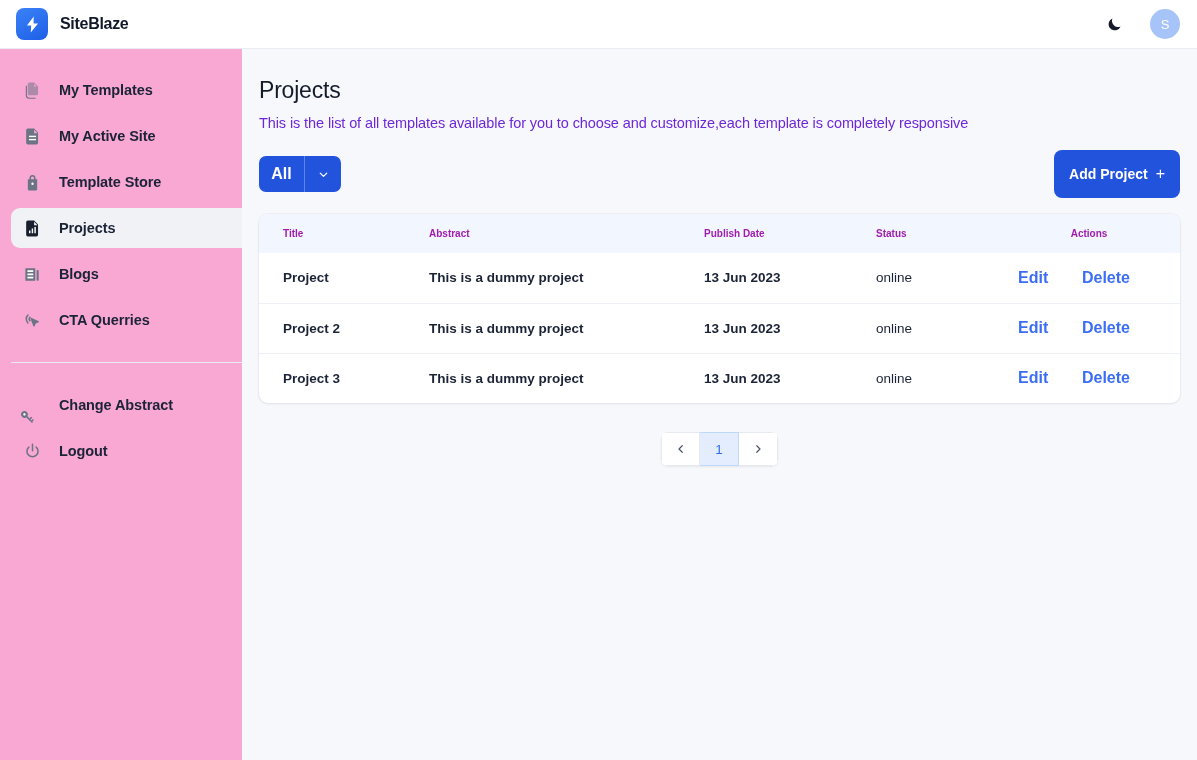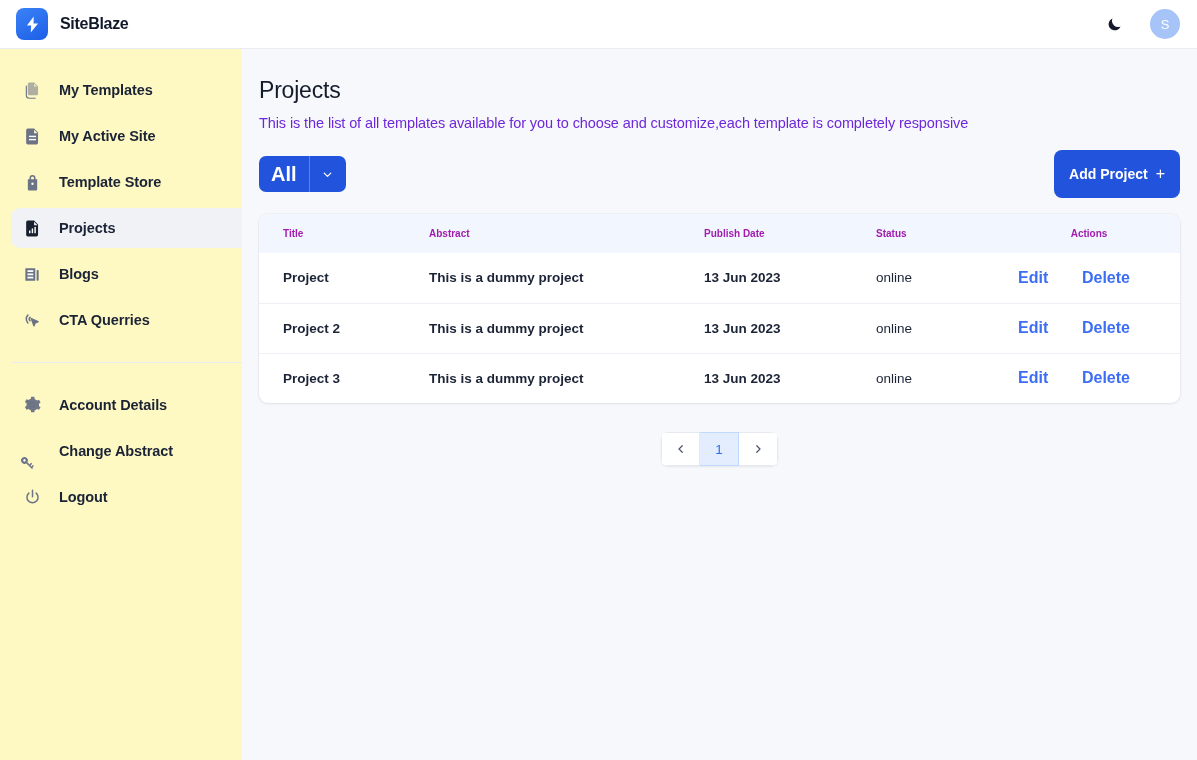--- a/index.html
+++ b/index.html
@@ -73,21 +73,21 @@
     justify-content: center;
     cursor: pointer;
   }
 
   
   .sidebar {
     position: absolute;
     top: 49px; left: 0;
     width: 276px;
     height: 711px;
-    background: #fef9c3;
+    background: #f9a8d4;
     border-right: 1px solid #e9ecf2;
     padding-top: 21px;
   }
   .nav-item {
     display: flex;
     align-items: center;
     gap: 16px;
     height: 40px;
     margin: 0 11px 6px 11px;
     padding: 0 10px;
@@ -156,21 +156,21 @@
     overflow: hidden;
     cursor: pointer;
   }
   .filter-main {
     display: flex;
     align-items: center;
     justify-content: center;
     min-width: 45px;
     padding: 0 12px;
     color: #ffffff;
-    font-size: 20px;
+    font-size: 16px;
     font-weight: bold;
   }
   .filter-sep { width: 1px; background: #5c85e8; }
   .filter-caret {
     width: 36px;
     display: flex;
     align-items: center;
     justify-content: center;
     color: #ffffff;
   }
@@ -355,29 +355,20 @@
           <path d="M6.2 5.2a7 7 0 0 0 0 9.9"></path>
           <path d="M8.9 7.9a3.2 3.2 0 0 0 0 4.5"></path>
           <path d="M10.5 9.6 19 13.6l-3.7 1.4-1.4 3.7z" fill="currentColor" stroke-linejoin="round"></path>
         </svg>
     </span>
     <span class="nav-label">CTA Querries</span>
   </div>
 
   <div class="nav-divider"></div>
 
-  <div class="nav-item">
-    <span class="nav-icon">
-      <svg width="20" height="20" viewBox="0 0 24 24" fill="currentColor">
-          <path d="M12 8.2a3.8 3.8 0 1 0 0 7.6 3.8 3.8 0 0 0 0-7.6zm0 5.9a2.1 2.1 0 1 1 0-4.2 2.1 2.1 0 0 1 0 4.2z"></path>
-          <path d="M20.3 13.6a8.7 8.7 0 0 0 0-3.2l2-1.3-1.9-3.3-2.3.8a8.4 8.4 0 0 0-2.8-1.6L14.8 2h-3.8l-.5 2.4a8.4 8.4 0 0 0-2.8 1.6l-2.3-.8L3.5 8.5l2 1.3a8.7 8.7 0 0 0 0 3.2l-2 1.3 1.9 3.3 2.3-.8a8.4 8.4 0 0 0 2.8 1.6l.5 2.4h3.8l.5-2.4a8.4 8.4 0 0 0 2.8-1.6l2.3.8 1.9-3.3z" opacity=".97"></path>
-        </svg>
-    </span>
-    <span class="nav-label">Account Details</span>
-  </div>
 
   <div class="nav-item">
     <span class="nav-icon">
       <svg width="19" height="19" viewBox="0 0 24 24" fill="currentColor" transform="rotate(-45 12 12)">
           <circle cx="12" cy="6.5" r="4.2"></circle>
           <circle cx="12" cy="6.5" r="1.6" fill="#ffffff"></circle>
           <rect x="11" y="10" width="2" height="11"></rect>
           <rect x="13" y="14.5" width="3" height="1.9"></rect>
           <rect x="13" y="18" width="2.5" height="1.9"></rect>
         </svg>

